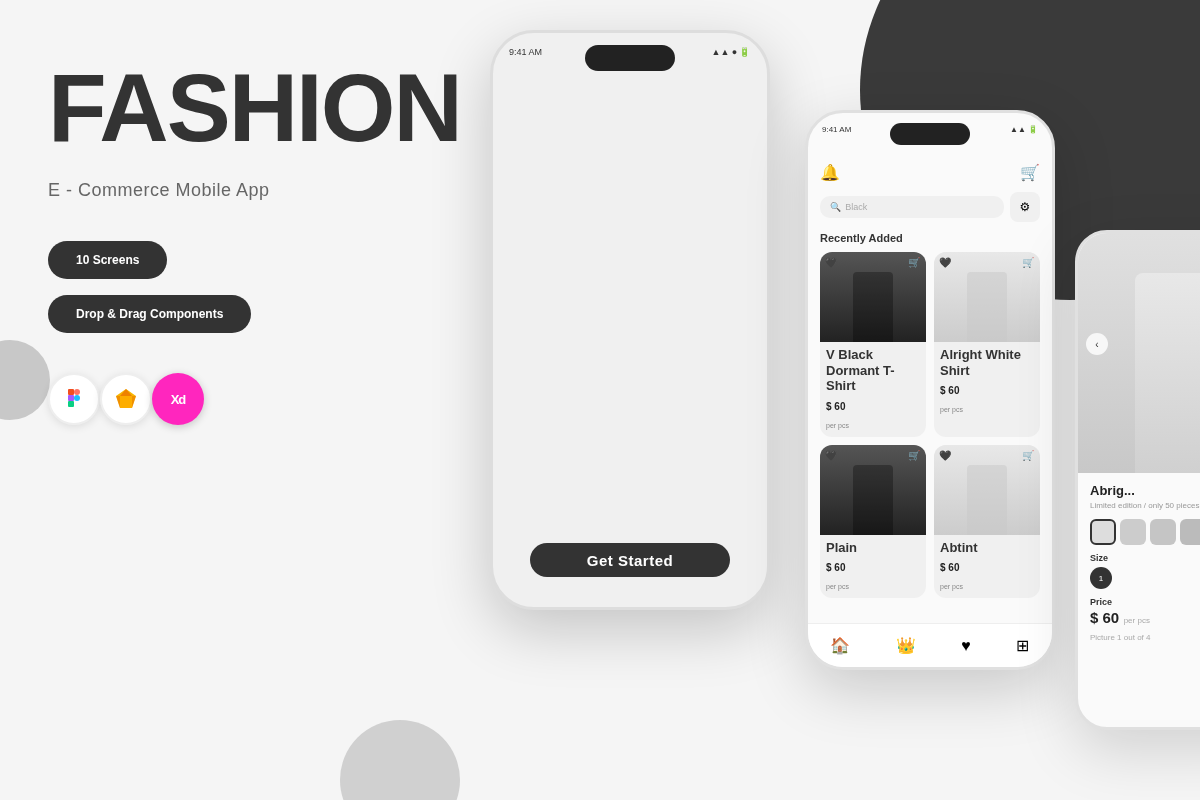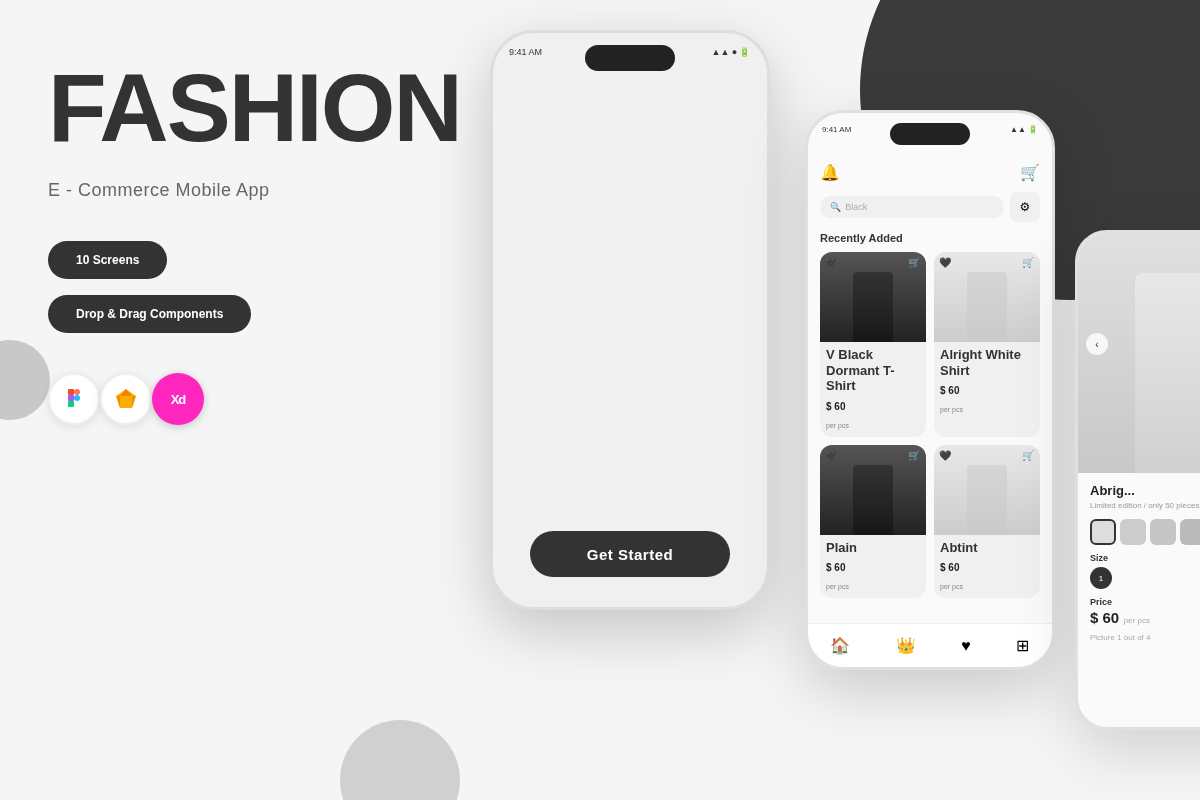--- a/index.html
+++ b/index.html
@@ -267,21 +267,21 @@
       letter-spacing: 1px;
       display: block;
       margin-top: 2px;
     }
     .phone-bottom-btn {
       position: absolute;
       bottom: 30px;
       left: 50%;
       transform: translateX(-50%);
       width: 200px;
-      height: 46px;
+      height: 34px;
       background: #333;
       border-radius: 30px;
       display: flex;
       align-items: center;
       justify-content: center;
       color: #fff;
       font-size: 15px;
       font-weight: 600;
       letter-spacing: 0.5px;
     }

